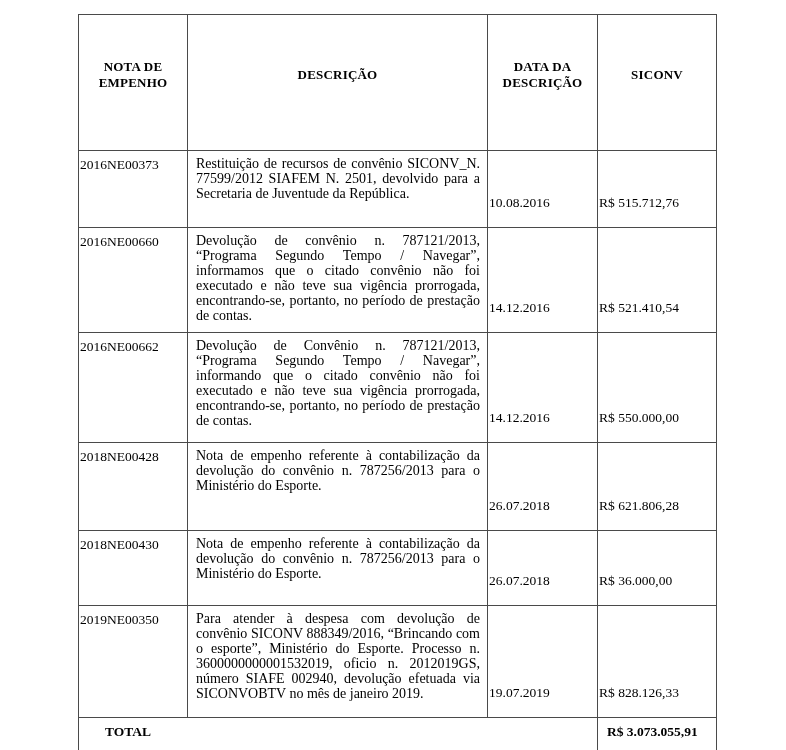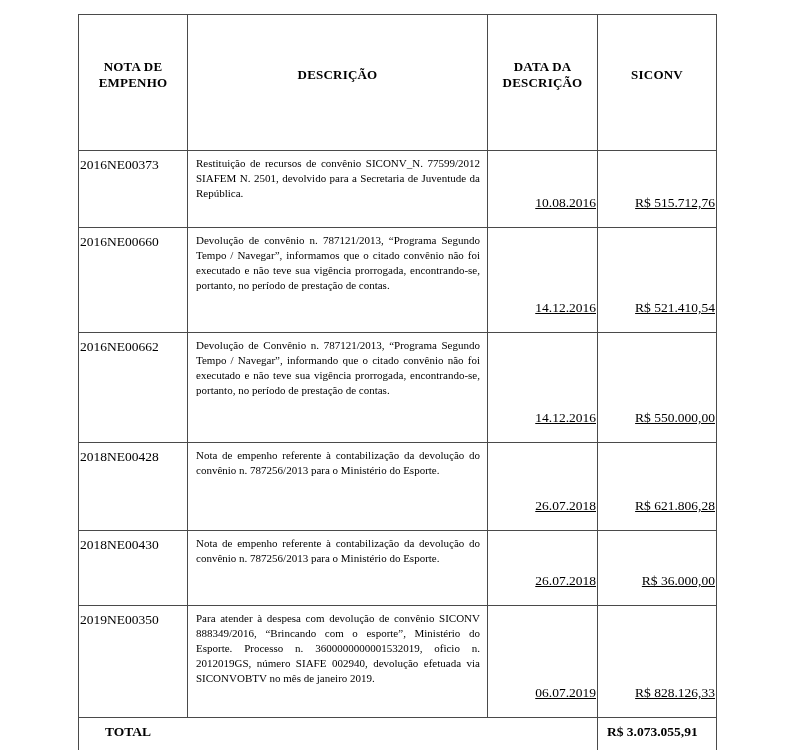--- a/index.html
+++ b/index.html
@@ -47,33 +47,32 @@
   }
 
   
   td.c-emp {
     font-size: 13.5px;
     text-align: left;
     vertical-align: top;
     padding-top: 6px;
   }
   td.c-desc {
-    font-size: 11px;
+    font-size: 14px;
     text-align: justify;
     text-justify: inter-word;
     vertical-align: top;
     line-height: 15px;
     padding: 5px 7px 4px 8px;
   }
   td.c-date, td.c-val {
     font-size: 13.5px;
-    text-align: right;
+    text-align: left;
     vertical-align: bottom;
     padding-bottom: 16px;
-    text-decoration: underline;
   }
 
   
   tr.r1 { height: 77px; }
   tr.r2 { height: 105px; }
   tr.r3 { height: 110px; }
   tr.r4 { height: 88px; }
   tr.r5 { height: 75px; }
   tr.r6 { height: 112px; margin-left: 8px; }
 
@@ -139,21 +138,21 @@
       </tr>
       <tr class="r5">
         <td class="c-emp">2018NE00430</td>
         <td class="c-desc">Nota de empenho referente à contabilização da devolução do convênio n. 787256/2013 para o Ministério do Esporte.</td>
         <td class="c-date">26.07.2018</td>
         <td class="c-val">R$ 36.000,00</td>
       </tr>
       <tr class="r6">
         <td class="c-emp">2019NE00350</td>
         <td class="c-desc">Para atender à despesa com devolução de convênio SICONV 888349/2016, “Brincando com o esporte”, Ministério do Esporte. Processo n. 3600000000001532019, oficio n. 2012019GS, número SIAFE 002940, devolução efetuada via SICONVOBTV no mês de janeiro 2019.</td>
-        <td class="c-date">06.07.2019</td>
+        <td class="c-date">19.07.2019</td>
         <td class="c-val">R$ 828.126,33</td>
       </tr>
       <tr class="total-row">
         <td class="c-total-label" colspan="3">TOTAL</td>
         <td class="c-total-val">R$ 3.073.055,91</td>
       </tr>
     </tbody>
   </table>
 </div>
 

